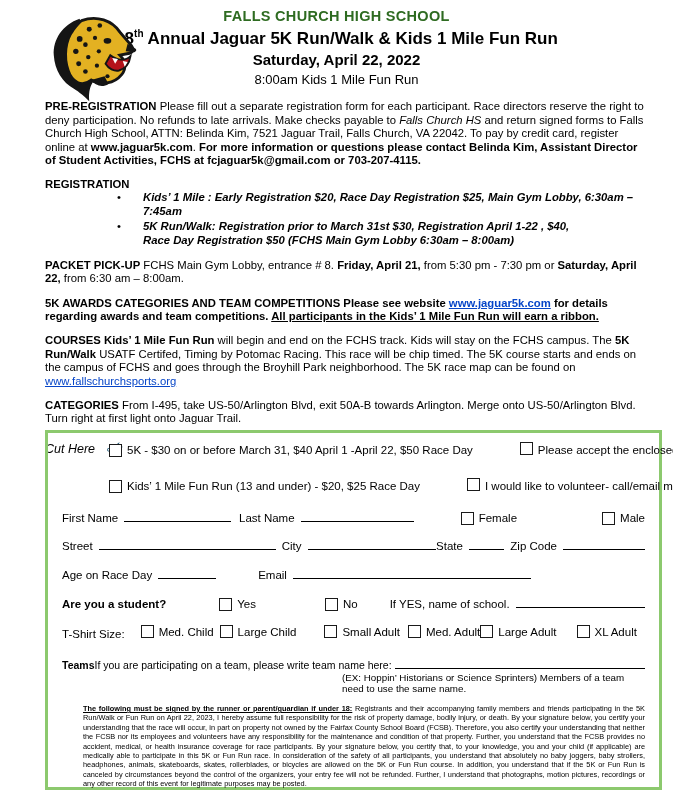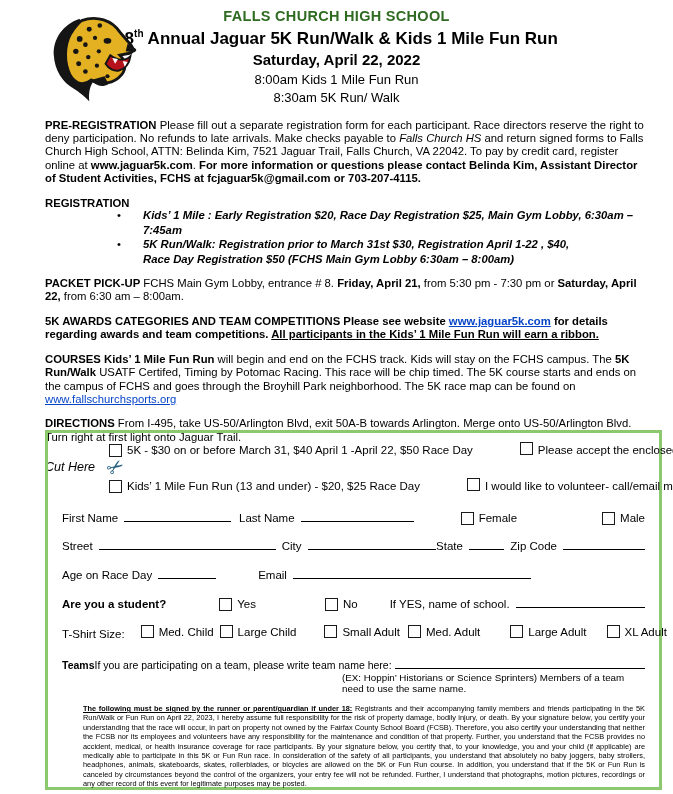--- a/index.html
+++ b/index.html
@@ -82,21 +82,20 @@
     <circle cx="52" cy="55" r="2.2" fill="#151515"></circle>
     <circle cx="63" cy="66" r="2.2" fill="#151515"></circle>
     <path d="M46 70 C50 76 58 78 64 74 L60 66 Z" fill="#151515"></path>
   </svg>
 
   <div class="hdr">
     <div class="h-school">FALLS CHURCH HIGH SCHOOL</div>
     <div class="h-title"><span>18</span><sup>th</sup><span> Annual Jaguar 5K Run/Walk  &amp; Kids 1 Mile Fun Run</span></div>
     <div class="h-date">Saturday, April 22, 2022</div>
     <div class="h-time">8:00am Kids 1 Mile Fun Run</div>
-    <div class="h-time">8:30am 5K Run/ Walk</div>
   </div>
 
   <div class="content">
     <p><span class="hd">PRE-REGISTRATION</span><span> Please fill out a separate registration form for each participant. Race directors reserve the right to deny participation. No refunds to late arrivals. Make checks payable to </span><span class="i">Falls Church HS</span><span> and return signed forms to Falls Church High School, ATTN: Belinda Kim, 7521 Jaguar Trail, Falls Church, VA 22042. To pay by credit card, register online at </span><span class="b">www.jaguar5k.com</span><span>.  </span><span class="b">For more information or questions please contact Belinda Kim, Assistant Director of Student Activities, FCHS at fcjaguar5k@gmail.com or 703-207-4115.</span></p>
 
     <p style="margin-bottom:2px"><span class="hd">REGISTRATION</span></p>
     <div class="bullets">
       <div class="b-row">
           <span class="dot">•</span>
           <span class="b-text">Kids’ 1 Mile : Early  Registration $20, Race Day Registration $25, Main Gym Lobby, 6:30am – 7:45am</span>
@@ -107,21 +106,21 @@
         </div>
       <div class="b-cont">Race Day Registration $50 (FCHS Main Gym Lobby 6:30am – 8:00am)</div>
     </div>
 
     <p><span class="hd">PACKET PICK-UP</span><span>  FCHS Main Gym Lobby, entrance # 8. </span><span class="b">Friday, April 21,</span><span> from 5:30 pm - 7:30 pm or </span><span class="b">Saturday, April 22,</span><span>  from 6:30 am – 8:00am.</span></p>
 
     <p><span class="hd">5K AWARDS CATEGORIES AND TEAM COMPETITIONS</span><span class="b"> Please see website </span><span class="b link">www.jaguar5k.com</span><span class="b">  for details regarding awards and team competitions. </span><span class="bu">All participants in the Kids’ 1 Mile Fun Run will earn a ribbon.</span></p>
 
     <p><span class="hd">COURSES</span><span> </span><span class="b">Kids’ 1 Mile Fun Run</span><span> will begin and end on the FCHS track. Kids will stay on the FCHS campus. The </span><span class="b">5K Run/Walk</span><span> USATF Certifed, Timing by Potomac Racing. This race will be chip timed. The 5K course starts and ends on the campus of FCHS and goes through the Broyhill Park neighborhood. The 5K race map can be found on </span><span class="link">www.fallschurchsports.org</span></p>
 
-    <p><span class="hd">DIRECTIONS</span><span> From I-495, take US-50/Arlington Blvd, exit 50A-B towards Arlington. Merge onto US-50/Arlington Blvd. Turn right at first light onto Jaguar Trail.</span></p>
+    <p><span class="hd">CATEGORIES</span><span> From I-495, take US-50/Arlington Blvd, exit 50A-B towards Arlington. Merge onto US-50/Arlington Blvd. Turn right at first light onto Jaguar Trail.</span></p>
   </div>
 
   <div class="cuthere">
     <span class="cut-label">Cut Here</span>
     <span class="scissors">✂</span>
   </div>
 
   <div class="fbox">
 
     <div class="frow two-col">
@@ -198,21 +197,21 @@
           <span>Large Child</span>
         </span>
       <span class="ts-opt" style="margin-left:28px">
           <span class="cb"></span>
           <span>Small Adult</span>
         </span>
       <span class="ts-opt" style="margin-left:8px">
           <span class="cb"></span>
           <span>Med. Adult</span>
         </span>
-      <span class="ts-opt" style="margin-left:30px">
+      <span class="ts-opt" style="margin-left:0">
           <span class="cb"></span>
           <span>Large Adult</span>
         </span>
       <span class="ts-opt" style="margin-left:20px">
           <span class="cb"></span>
           <span>XL Adult</span>
         </span>
 
     </div>
 

